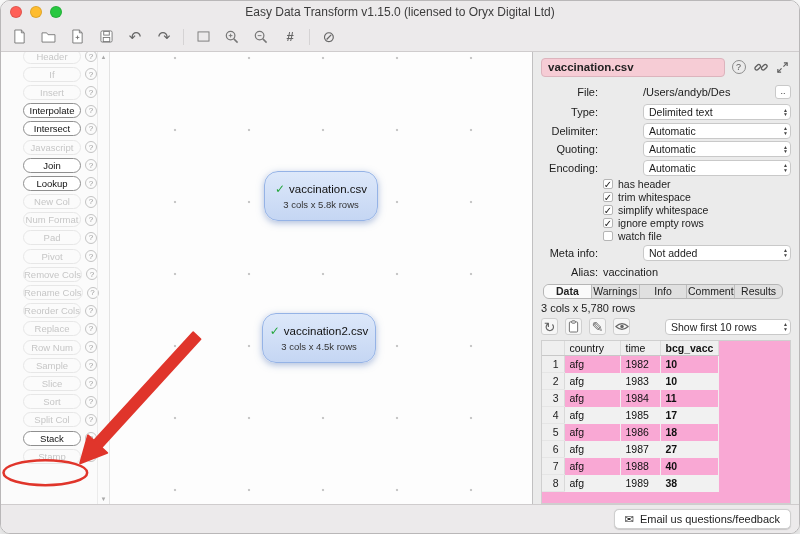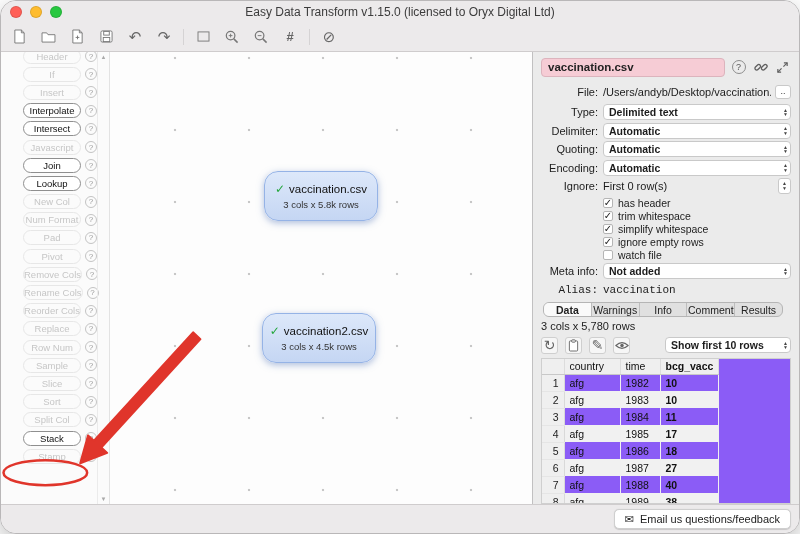--- a/index.html
+++ b/index.html
@@ -1,17 +1,17 @@
 <!DOCTYPE html>
 <html><head>
 <meta charset="utf-8">
 <style>
   html,body{margin:0;padding:0;background:#ffffff;font-family:"Liberation Sans","DejaVu Sans",sans-serif;}
   *{box-sizing:border-box;}
-  .window{position:relative;width:800px;height:534px;border-radius:16px;overflow:hidden;
+  .window{position:relative;width:800px;height:534px;border-radius:10px;overflow:hidden;
           background:#fcfcfc;border:1px solid #b9b7b8;box-shadow:0 8px 24px rgba(0,0,0,.25);
           display:flex;flex-direction:column;}
   
   .titlebar{height:21px;flex:none;background:#eceaeb;display:flex;align-items:center;position:relative;}
   .traffic{position:absolute;left:9px;top:5px;display:flex;gap:8px;}
   .light{width:12px;height:12px;border-radius:50%;border:0.5px solid rgba(0,0,0,.12);}
   .light.r{background:#ff5f57}.light.y{background:#febc2e}.light.g{background:#28c840}
   .wtitle{flex:1;text-align:center;font-size:12px;color:#3c3c3c;}
   
   .toolbar{height:30px;flex:none;background:#eceaeb;border-bottom:1px solid #cfcccd;
@@ -50,49 +50,49 @@
   
   .inspector{width:267px;flex:none;background:#ebebeb;border-left:1px solid #c1c0c1;
              padding:5px 8px 0 8px;font-size:11px;color:#1c1c1c;display:flex;flex-direction:column;min-height:0;}
   .insp-head{display:flex;align-items:center;gap:5px;margin-bottom:5px;height:20px;flex:none;}
   .pinkfield{flex:1;background:#f6ccd5;border:1px solid #dcb4bd;border-radius:4px;height:19px;
              line-height:17px;padding:0 6px;font-weight:bold;font-size:11.5px;color:#222;
              white-space:nowrap;overflow:hidden;}
   .iconbtn{width:17px;height:17px;display:flex;align-items:center;justify-content:center;color:#5d5d5d;flex:none;}
   .circle-q{width:14px;height:14px;border:1px solid #8d8d8d;border-radius:50%;font-size:9px;color:#555;
             display:flex;align-items:center;justify-content:center;}
-  .fieldrow{display:flex;align-items:center;margin:1.5px 0;height:17px;flex:none;}
+  .fieldrow{display:flex;align-items:center;margin:1.5px 0;height:17px;flex:none;gap:40px;}
   .flabel{width:62px;flex:none;text-align:right;padding-right:5px;white-space:nowrap;}
   .fval{white-space:nowrap;overflow:hidden;}
   .select{flex:1;height:16px;background:#fff;border:1px solid #c9c9c9;border-radius:4px;
           display:flex;align-items:center;padding:0 2px 0 5px;min-width:0;}
-  .selval{white-space:nowrap;overflow:hidden;text-overflow:ellipsis;font-size:10.5px;font-weight:bold;}
+  .selval{white-space:nowrap;overflow:hidden;text-overflow:ellipsis;font-size:10.5px;}
   .chev{margin-left:auto;display:flex;flex-direction:column;align-items:center;color:#444;flex:none;padding-left:3px;}
   .chev span{font-size:5px;line-height:4.5px;}
   .stepper{margin-left:auto;width:13px;height:16px;background:#fff;border:1px solid #c9c9c9;border-radius:3px;
            display:flex;flex-direction:column;align-items:center;justify-content:center;color:#444;flex:none;}
   .stepper span{font-size:5px;line-height:5px;}
   .dotbtn{width:16px;height:14px;margin-left:4px;background:#fff;border:1px solid #c9c9c9;border-radius:3px;
           font-size:9px;line-height:11px;text-align:center;color:#333;flex:none;}
   .checks{margin-left:62px;flex:none;}
   .checkrow{height:13px;display:flex;align-items:center;gap:5px;font-size:10.5px;}
   .cbox{width:10px;height:10px;background:#fff;border:1px solid #b5b5b5;border-radius:2px;flex:none;
         display:flex;align-items:center;justify-content:center;font-size:10px;color:#1a1a1a;overflow:visible;}
-  .aliasrow{display:flex;align-items:center;height:16px;margin:1px 0;flex:none;font-family:Liberation Mono, monospace;}
+  .aliasrow{display:flex;align-items:center;height:16px;margin:1px 0;flex:none;}
   .tabs{display:flex;height:15px;border:1px solid #b5b5b5;border-radius:6px;overflow:hidden;
         background:#e0e0e0;margin:3px 8px 2px 2px;flex:none;}
   .tab{flex:1;display:flex;align-items:center;justify-content:center;font-size:10.5px;color:#222;
        border-right:1px solid #bdbdbd;}
   .tab:last-child{border-right:none;}
   .tab.sel{background:#fafafa;font-weight:bold;}
   .summary{height:14px;margin:1px 0;flex:none;}
   .tablebar{display:flex;align-items:center;gap:7px;height:20px;margin-bottom:3px;flex:none;}
   .tablebar .tool{width:17px;height:17px;border:1px solid #cfcfcf;border-radius:3px;background:#f6f6f6;}
   .rowsdrop{margin-left:auto;flex:none;width:126px;}
-  .datatable{flex:1;background:#8b5cf6;border:1px solid #cfcfcf;overflow:hidden;min-height:0;}
+  .datatable{flex:1;background:#f9a8d4;border:1px solid #cfcfcf;overflow:hidden;min-height:0;}
   table{border-collapse:collapse;font-size:10.5px;color:#111;}
   th{background:#efefef;font-weight:normal;text-align:left;padding:1px 5px;height:15px;
      border-bottom:1px solid #c8c8c8;border-right:1px solid #dcdcdc;}
   td{padding:0 5px;height:17px;border-right:1px solid #f0f0f0;}
   th:nth-child(1),td:nth-child(1){width:22px;text-align:right;}
   th:nth-child(2),td:nth-child(2){width:56px;}
   th:nth-child(3),td:nth-child(3){width:40px;}
   th:nth-child(4),td:nth-child(4){width:58px;font-weight:bold;}
   td.numcol{background:#efefef;border-right:1px solid #d9d9d9;border-bottom:1px solid #e5e5e5;color:#222;}
   tbody tr:nth-child(even) td:not(.numcol){background:#f1f1f1;}
@@ -359,28 +359,20 @@
           <div class="fieldrow">
             <span class="flabel">Encoding:</span>
             <div class="select">
               <span class="selval">Automatic</span>
               <span class="chev">
                 <span>▲</span>
                 <span>▼</span>
               </span>
             </div>
           </div>
-          <div class="fieldrow">
-            <span class="flabel">Ignore:</span>
-            <span class="fval">First 0 row(s)</span>
-            <span class="stepper">
-              <span>▲</span>
-              <span>▼</span>
-            </span>
-          </div>
         </div>
 
       <div class="checks">
           <div class="checkrow">
             <span class="cbox">✓</span>
             <span>has header</span>
           </div>
           <div class="checkrow">
             <span class="cbox">✓</span>
             <span>trim whitespace</span>

